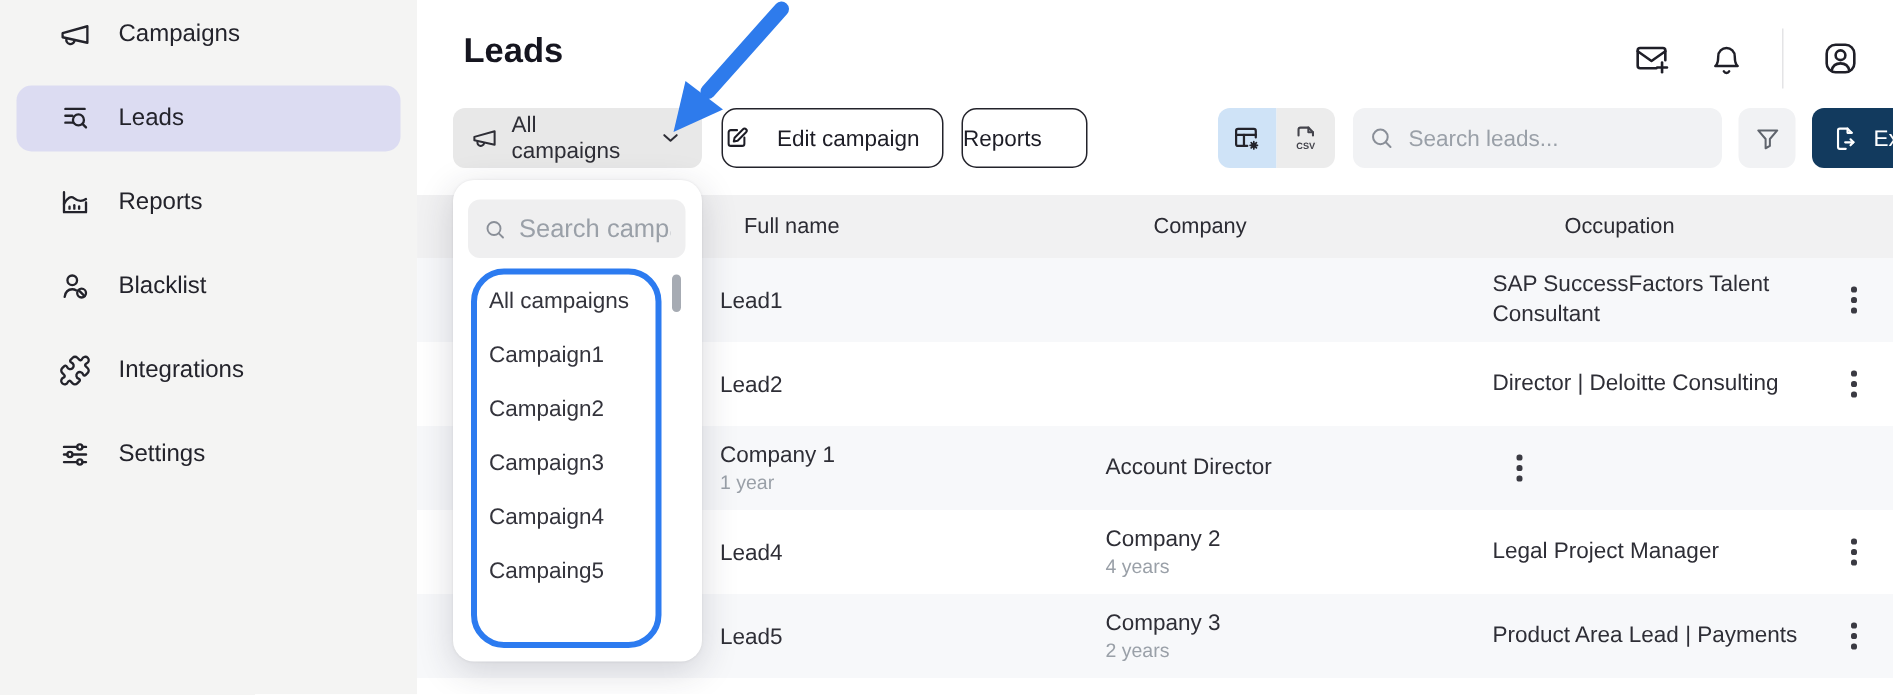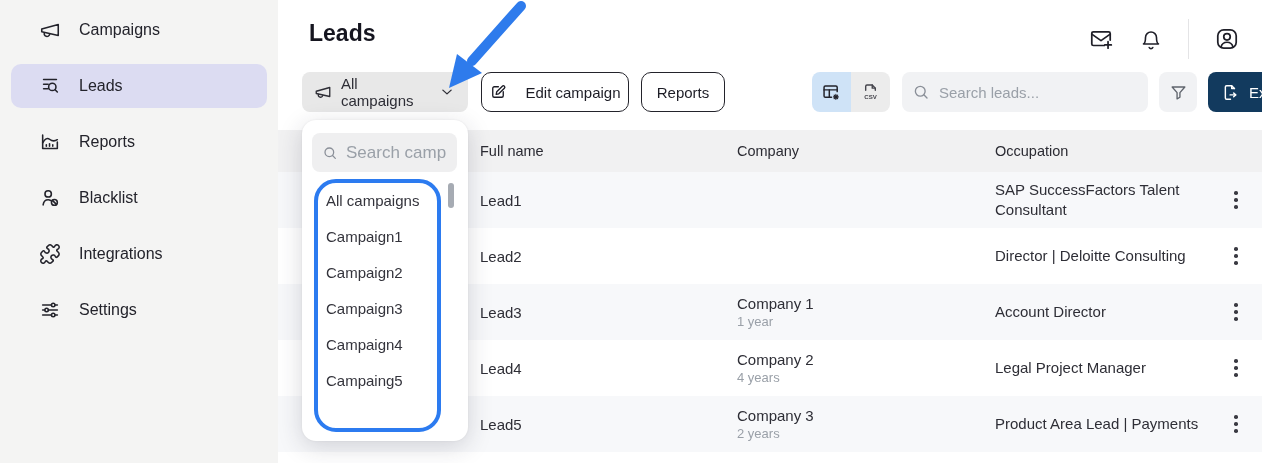--- a/index.html
+++ b/index.html
@@ -2,21 +2,21 @@
 <html><head>
 <meta charset="utf-8">
 <style>
   * { margin:0; padding:0; box-sizing:border-box; }
   html,body { background:#ffffff; }
   body { font-family:"Liberation Sans", sans-serif; }
   .stage { position:relative; width:1262px; height:463px; overflow:hidden; background:#fff; }
 
   
   .sidebar { position:absolute; left:0; top:0; width:278px; height:463px; background:#f4f4f3; }
-  .nav { padding-top:8px; }
+  .nav { padding-top:1px; }
   .nav-item { height:44px; margin:0 11px 12px 11px; display:flex; align-items:center; gap:18px;
               padding-left:28px; border-radius:10px; cursor:pointer; color:#23232b; }
   .nav-item.active { background:#dcdcf2; }
   .nav-icon { width:22px; height:22px; display:inline-flex; color:#23232b; flex:0 0 22px; }
   .nav-icon svg { width:22px; height:22px; }
   .nav-label { font-size:16px; color:#23232b; }
 
   
   .main { position:absolute; left:278px; top:0; width:984px; height:463px; background:#fff; overflow:hidden; }
   .page-title { position:absolute; left:31px; top:20px; font-size:23px; font-weight:700; color:#15151f; }
@@ -27,21 +27,21 @@
   .tb-divider { width:1px; height:40px; background:#e4e4e6; }
 
   
   .toolbar { position:absolute; left:0; top:72px; width:100%; height:40px; }
   .campaign-dd { position:absolute; left:24px; width:166px; height:40px; background:#e8e8e8; border-radius:8px;
                  display:flex; align-items:center; padding:0 12px; gap:9px; cursor:pointer; color:#2e2e36; }
   .campaign-dd .dd-label { font-size:15px; flex:1; }
   .mini-icon { width:18px; height:18px; display:inline-flex; }
   .mini-icon svg { width:18px; height:18px; }
   .btn-outline { position:absolute; height:40px; background:#fff; border:1.5px solid #23232b; border-radius:10px;
-                 display:flex; align-items:center; justify-content:center; gap:18px; font-size:15px; color:#1d1d26; cursor:pointer; }
+                 display:flex; align-items:center; gap:18px; font-size:15px; color:#1d1d26; cursor:pointer; }
   .btn-edit { left:203px; width:148px; }
   .btn-reports { left:363px; width:84px; }
 
   .view-toggle { position:absolute; left:534px; height:40px; display:flex; }
   .vt-btn { width:39px; height:40px; display:flex; align-items:center; justify-content:center; cursor:pointer; color:#23232b; }
   .vt-btn svg { width:21px; height:21px; }
   .vt-table { background:#cfe3f7; border-radius:8px 0 0 8px; }
   .vt-csv { background:#ececec; border-radius:0 8px 8px 0; color:#44444c; }
 
   .search-box { position:absolute; left:624px; width:246px; height:40px; background:#f1f2f4; border-radius:8px;
@@ -55,21 +55,21 @@
                 display:flex; align-items:center; justify-content:center; color:#5f646c; cursor:pointer; }
   .filter-btn svg { width:19px; height:19px; }
 
   .export-btn { position:absolute; left:930px; width:82px; height:40px; background:#123a5e; border-radius:8px;
                 display:flex; align-items:center; padding:0 13px; gap:9px; color:#fff; font-size:15px; cursor:pointer; }
   .export-btn svg { width:19px; height:19px; }
 
   
   .table { position:absolute; left:0; top:130px; width:984px; }
   .trow { display:grid; grid-template-columns:202px 257px 258px 223px 44px; align-items:center; }
-  .thead { height:42px; background:#f1f1f2; font-size:14.5px; color:#2b2b33; }
+  .thead { height:42px; background:#f1f1f2; font-size:14.5px; color:#2b2b33;gap:16px; }
   .tr { height:56px; background:#fff; font-size:15px; color:#2e2e36; }
   .tr.stripe { background:#f7f8fa; }
   .c-company .co-name { display:block; font-size:15px; color:#2e2e36; }
   .c-company .co-dur { display:block; font-size:13px; color:#9aa0a8; margin-top:2px; }
   .c-occ { max-width:215px; line-height:1.35; }
   .kebab { display:flex; flex-direction:column; align-items:center; justify-content:center; cursor:pointer; width:24px; margin-left:6px; }
   .kdot { width:3.5px; height:3.5px; border-radius:50%; background:#3a3a42; margin:1.7px 0; }
 
   
   .dd-panel { position:absolute; left:24px; top:120px; width:166px; height:321px; background:#fff; border-radius:14px;
@@ -314,21 +314,20 @@
         <div class="c-occ">Director | Deloitte Consulting</div>
         <div class="kebab">
             <span class="kdot"></span>
             <span class="kdot"></span>
             <span class="kdot"></span>
           </div>
       </div>
 
       <div class="trow tr stripe">
         <div></div>
-        <div class="c-name">Lead3</div>
         <div class="c-company">
             <span class="co-name">Company 1</span>
             <span class="co-dur">1 year</span>
           </div>
         <div class="c-occ">Account Director</div>
         <div class="kebab">
             <span class="kdot"></span>
             <span class="kdot"></span>
             <span class="kdot"></span>
           </div>

